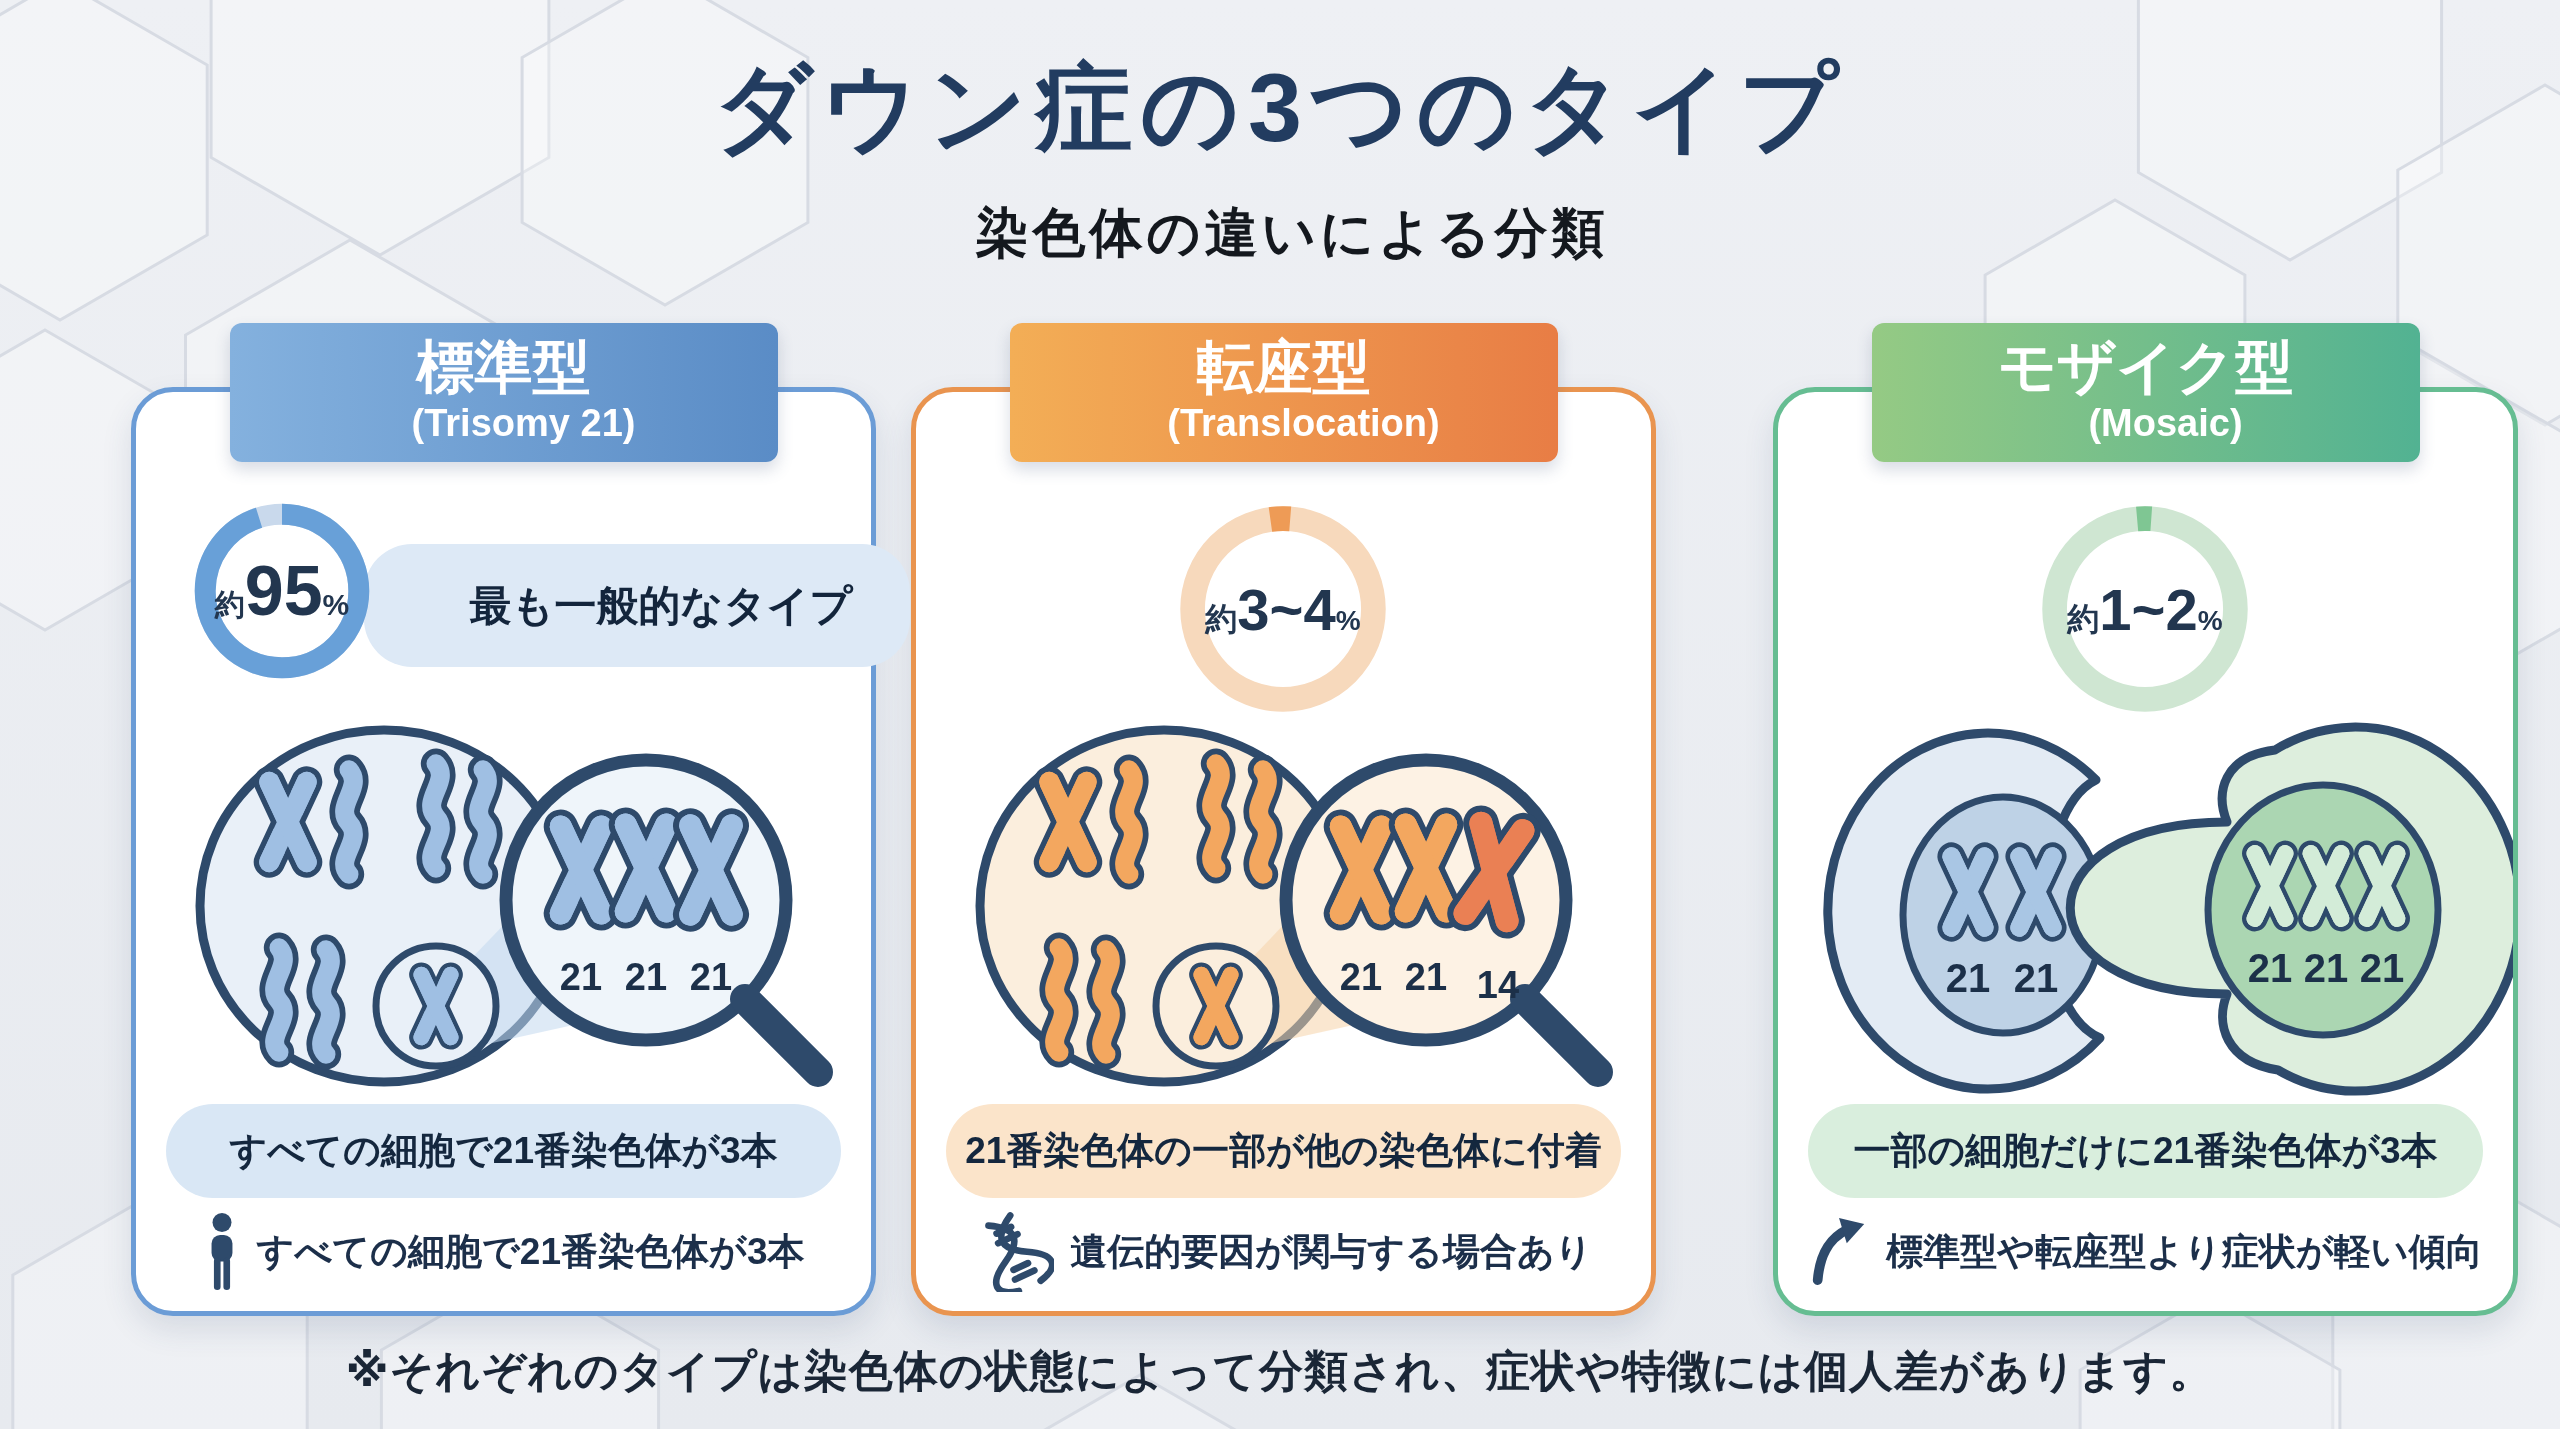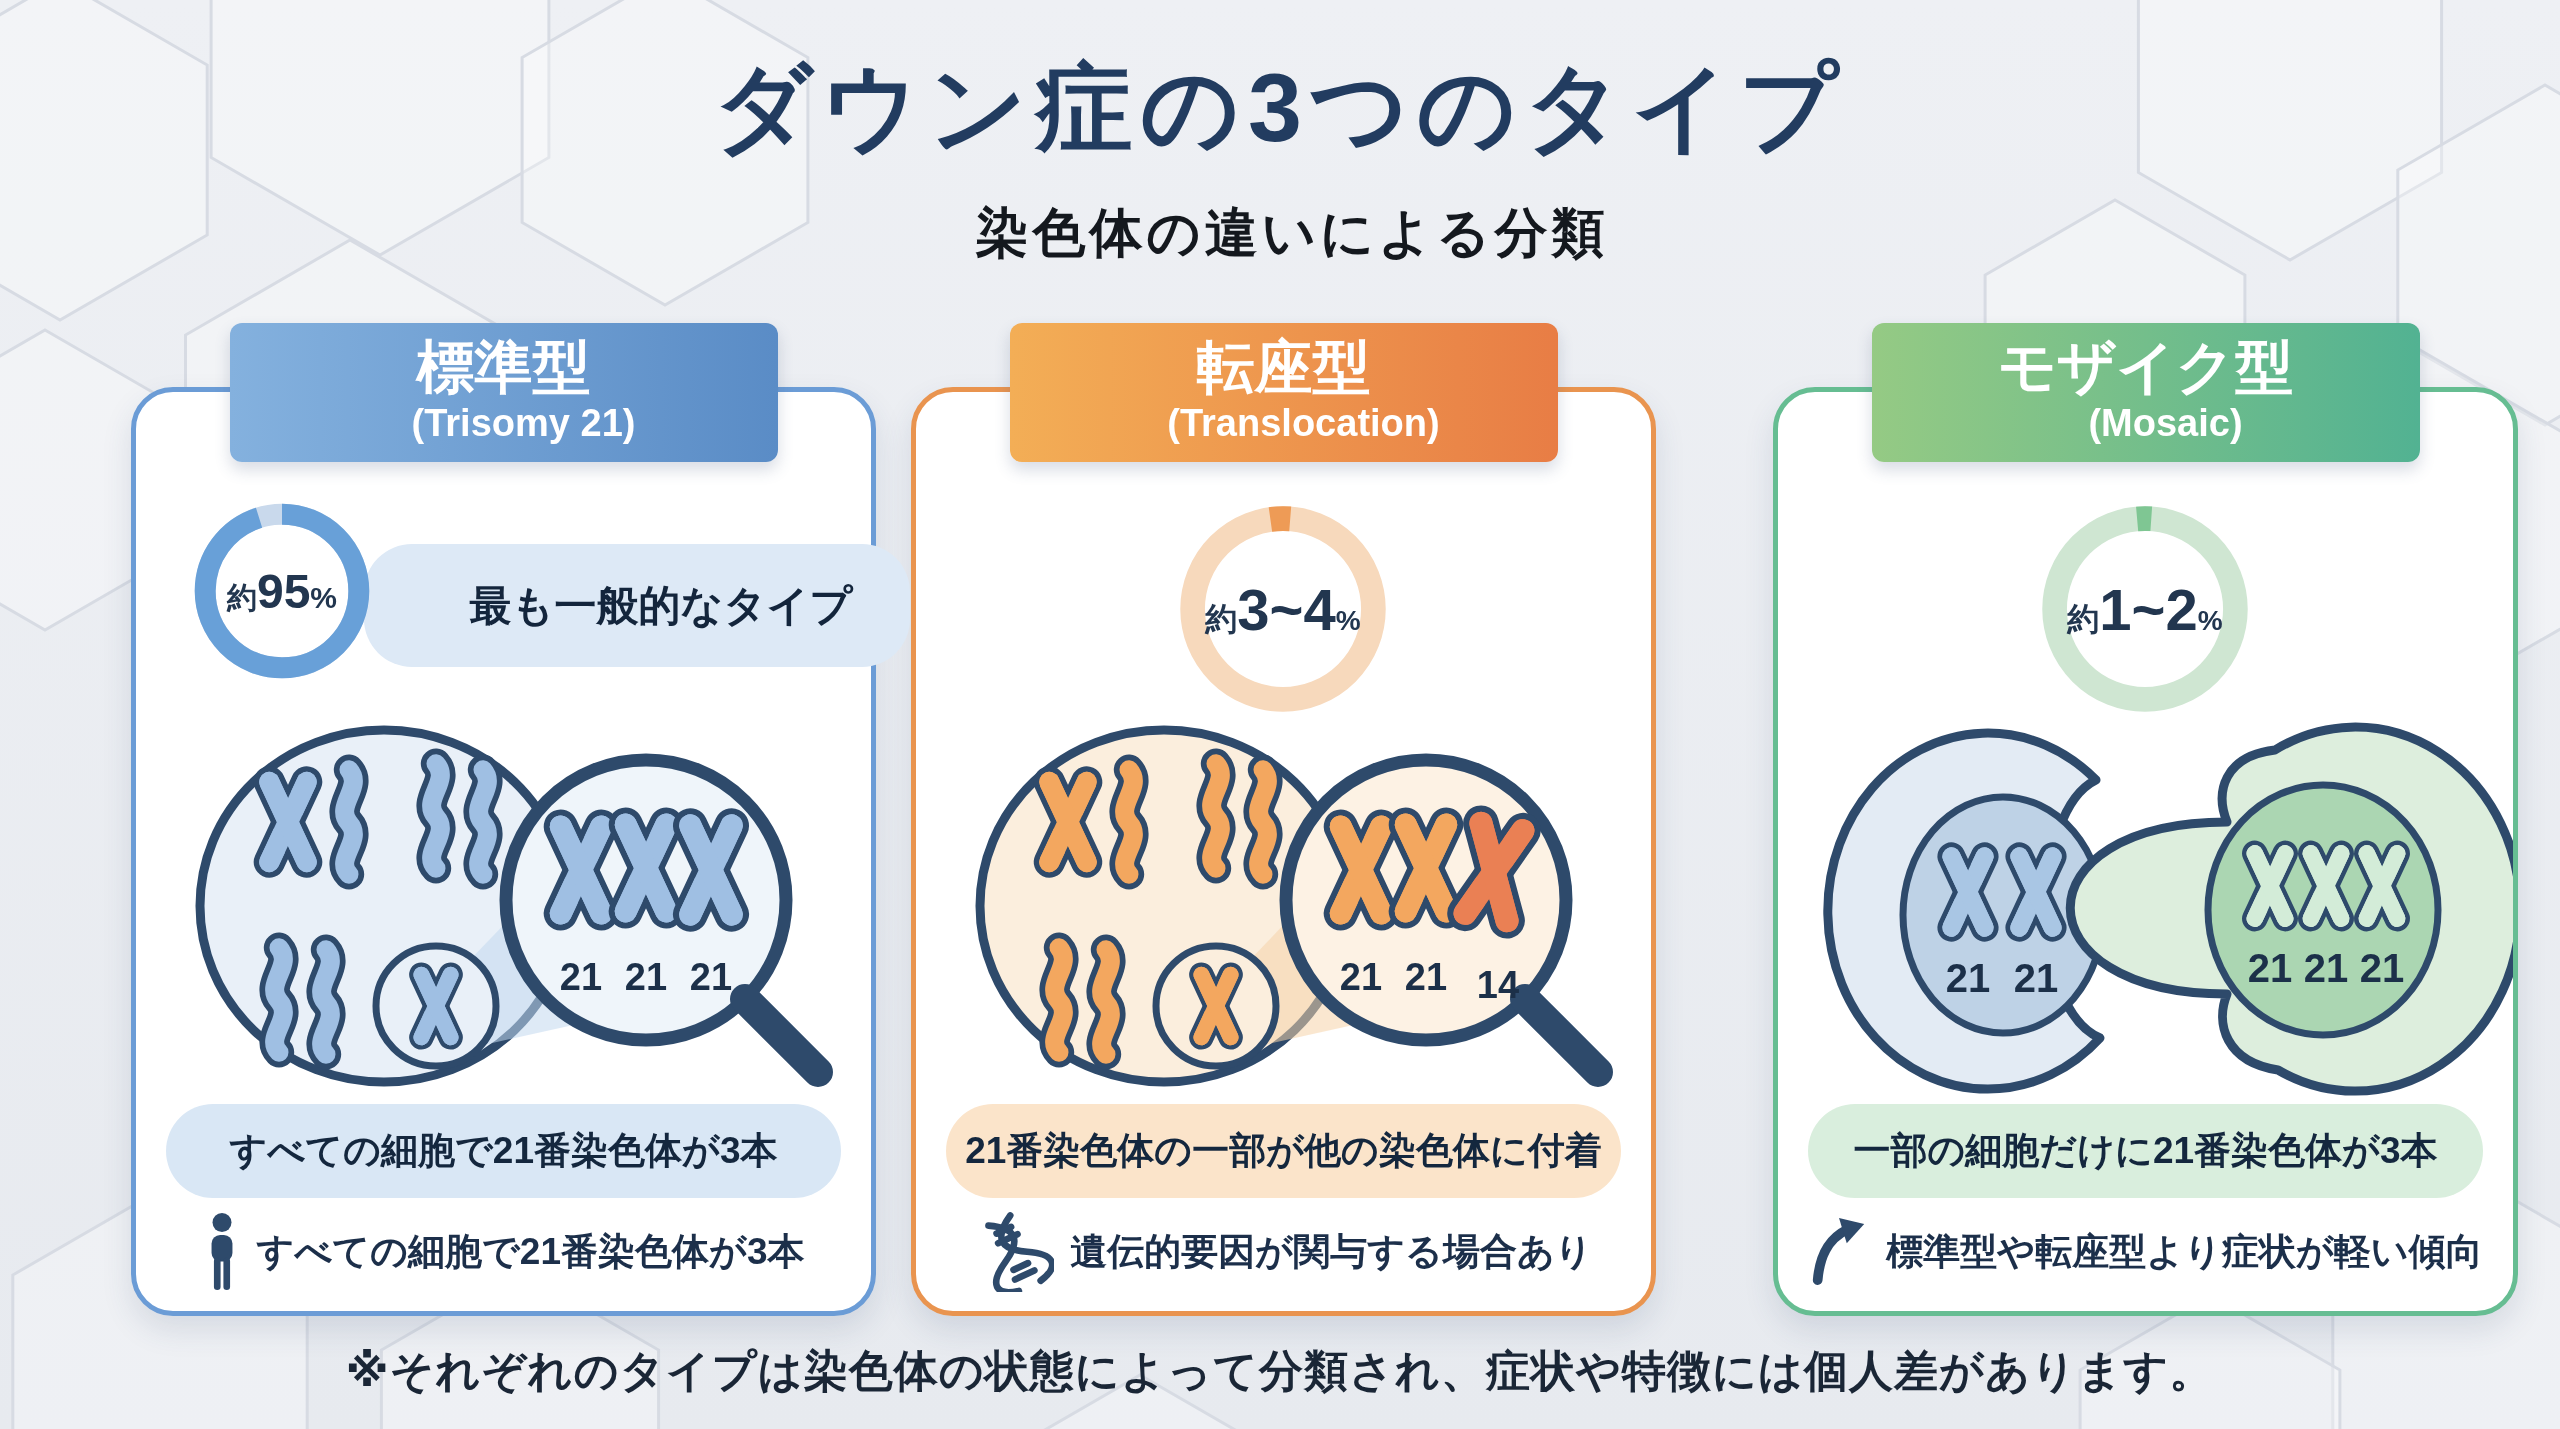--- a/index.html
+++ b/index.html
@@ -28,21 +28,21 @@
   .header-tab .en{font-size:38px;font-weight:700;line-height:48px;padding-left:40px;}
 
   .ring-wrap{position:absolute;z-index:2;}
   .ring-wrap.small{left:50px;top:103px;width:192px;height:192px;}
   .ring-wrap.big{left:254px;top:104px;width:226px;height:226px;}
   svg.ring{width:100%;height:100%;display:block;}
   .ring-text{position:absolute;inset:0;display:flex;align-items:baseline;justify-content:center;
              color:#22364f;font-weight:700;}
   .ring-wrap .ring-text{align-items:center;}
   .ring-text .inner{display:flex;align-items:baseline;}
-  .ring-wrap.small .pre{font-size:30px}.ring-wrap.small .val{font-size:48px}.ring-wrap.small .suf{font-size:30px}
+  .ring-wrap.small .pre{font-size:30px}.ring-wrap.small .val{font-size:70px}.ring-wrap.small .suf{font-size:30px}
   .ring-wrap.big .pre{font-size:32px}.ring-wrap.big .val{font-size:58px}.ring-wrap.big .suf{font-size:28px}
 
   .highlight-pill{position:absolute;left:228px;top:152px;width:498px;height:123px;border-radius:48px;
                   background:var(--highlight-bg);display:flex;align-items:center;justify-content:center;
                   padding-left:48px;font-size:42px;font-weight:700;color:#13253c;z-index:1;}
 
   .illustration{position:absolute;left:0;top:318px;width:735px;height:402px;}
   .illustration text{font-family:"Liberation Sans","DejaVu Sans",sans-serif;font-weight:700;fill:#1c3049;}
 
   .desc-pill{position:absolute;left:30px;right:30px;top:712px;height:94px;border-radius:47px;

